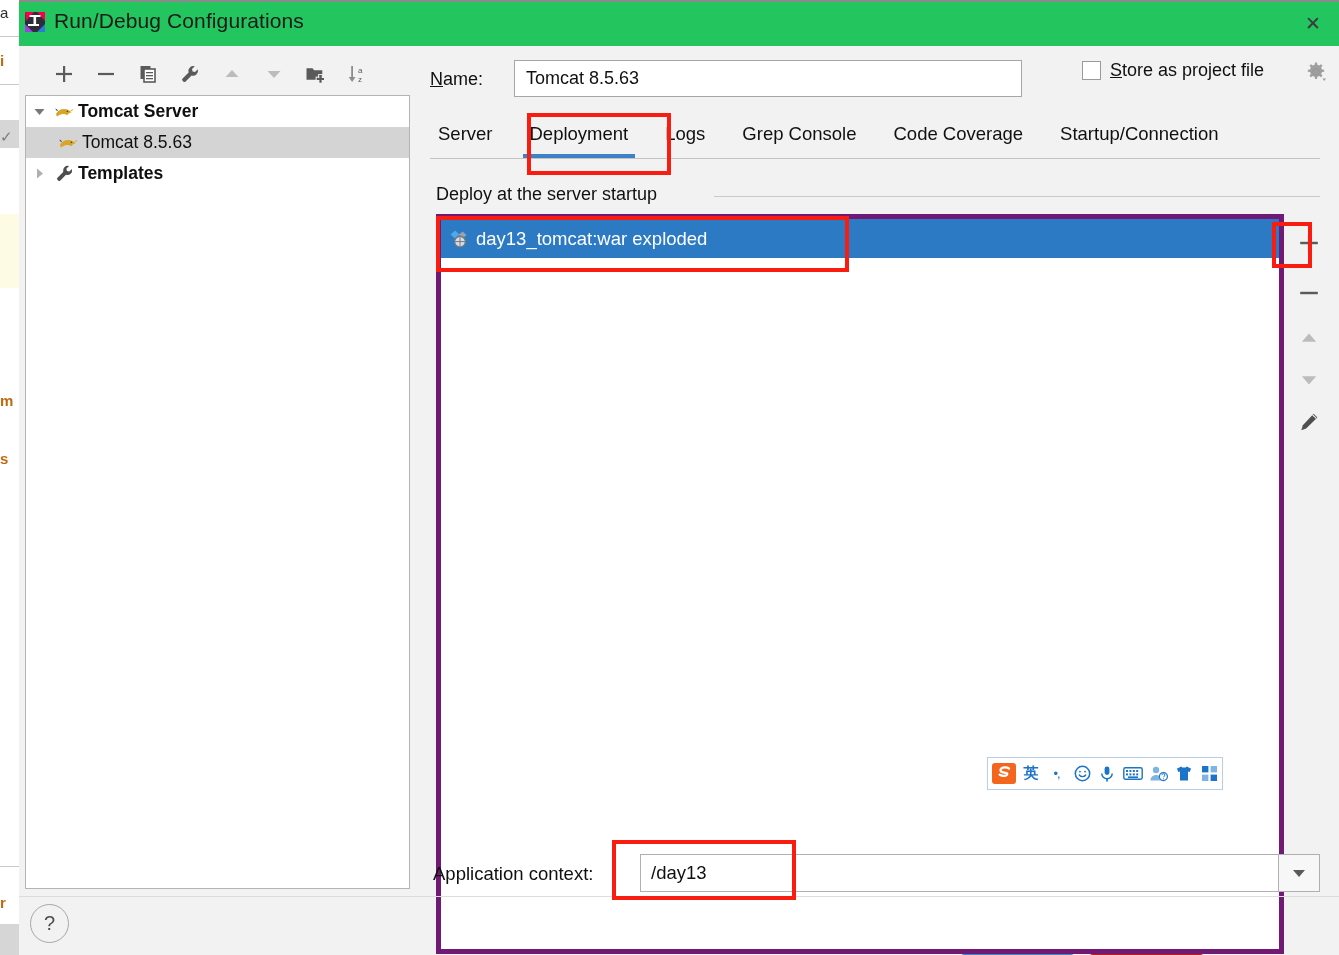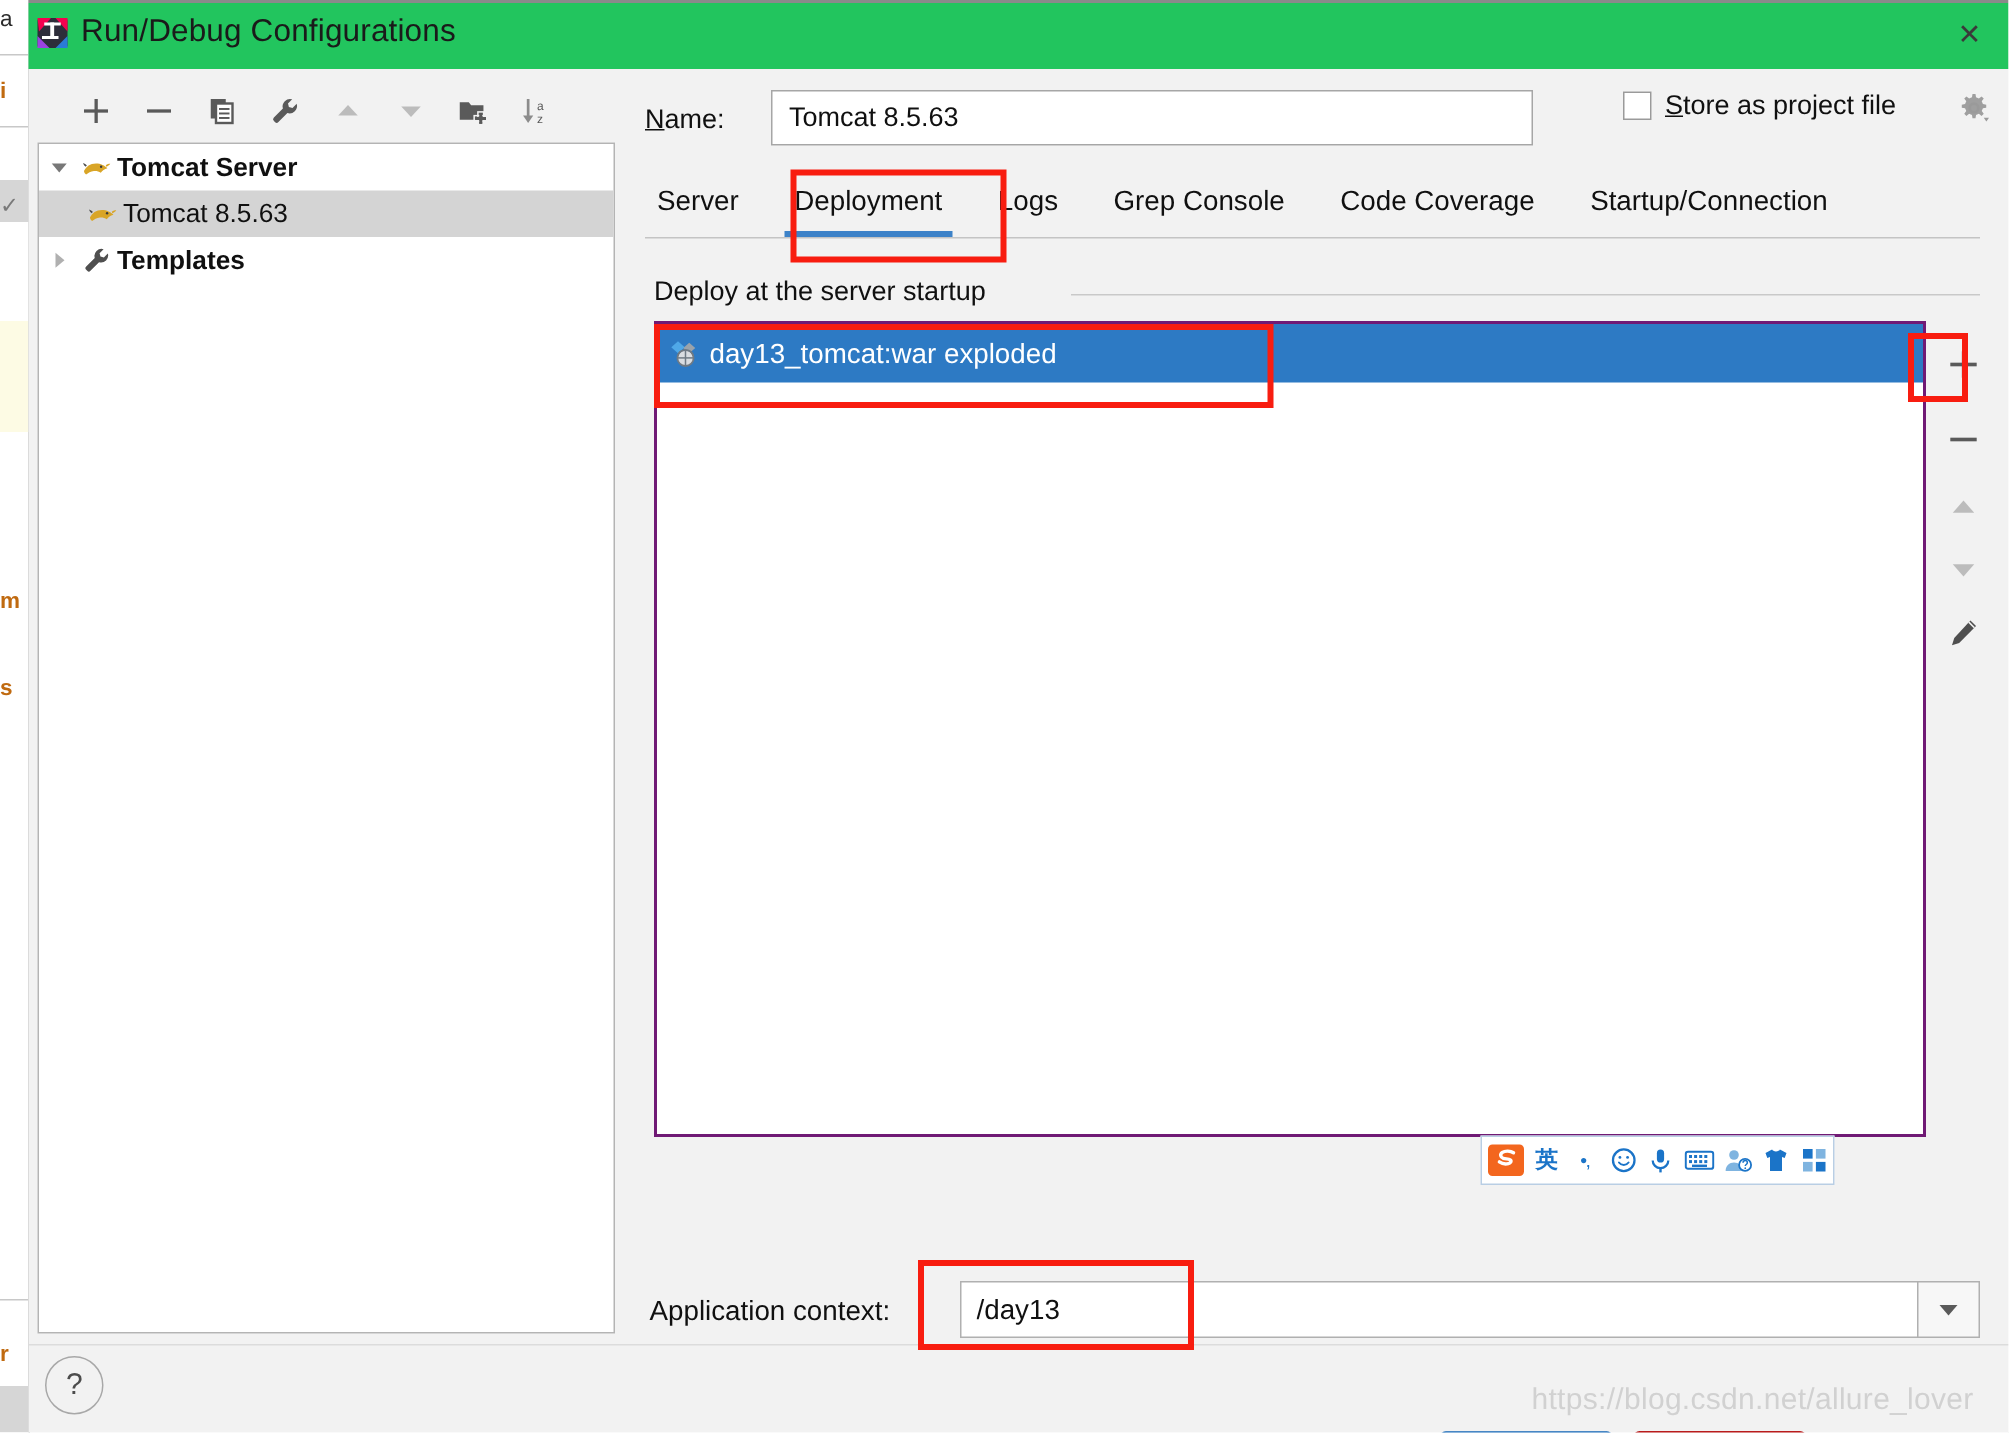--- a/index.html
+++ b/index.html
@@ -159,22 +159,22 @@
     font-size: 18px; color: #101010; background: #f2f2f2;
     padding-right: 8px;
   }
   .deploy-rule {
     position: absolute; left: 695px; top: 196px; width: 606px; height: 1px;
     background: #c9c9c9;
   }
 
   .list-box {
     position: absolute; left: 417px; top: 214px;
-    width: 848px; height: 544px;
-    background: #ffffff; border: 2px solid #701a75;
+    width: 848px; height: 740px;
+    background: #ffffff; border: 5px solid #701a75;
     box-sizing: border-box; overflow: hidden;
   }
   .list-item {
     position: relative; height: 39px; display: flex; align-items: center;
     padding-left: 8px; font-size: 18.5px; color: #101010; cursor: pointer;
   }
   .list-item.selected { background: #2d7ac4; color: #ffffff; }
   .list-item .aicon { width: 27px; flex: none; display: flex; align-items: center; }
 
   
@@ -493,21 +493,20 @@
         <path d="M2 3 L14 3 L8 10 Z" fill="#5a5a5a"></path>
       </svg>
   </span>
 
   <div class="footer-sep"></div>
   <div class="help-btn">?</div>
   <div class="btn btn-ok">OK</div>
   <div class="btn btn-cancel">Cancel</div>
   <div class="btn btn-apply">Apply</div>
 
-  <div class="watermark">https://blog.csdn.net/allure_lover</div>
 
   <div class="ime-bar">
     <span class="ime-item ime-logo">
       <svg width="26" height="25" viewBox="0 0 26 25">
         <rect x="1" y="2" width="24" height="21" rx="3" fill="#f3661e"></rect>
         <path d="M18 7.5c-2-1.3-5.6-1.5-7.4-0.2-1.8 1.3-1.3 3.3 0.6 3.9 1.6 0.5 3.6 0.4 4.6 1.1 1 0.7 0.4 2-1.2 2.4-2 0.5-4.4 0-6-1.1" fill="none" stroke="#ffffff" stroke-width="2.3" stroke-linecap="round"></path>
       </svg>
     </span>
     <span class="ime-item" style="color:#1b74c8;font-size:15px;font-weight:bold;">英</span>
     <span class="ime-item" style="color:#1b74c8;font-size:13px;letter-spacing:-1px;">•,</span>

